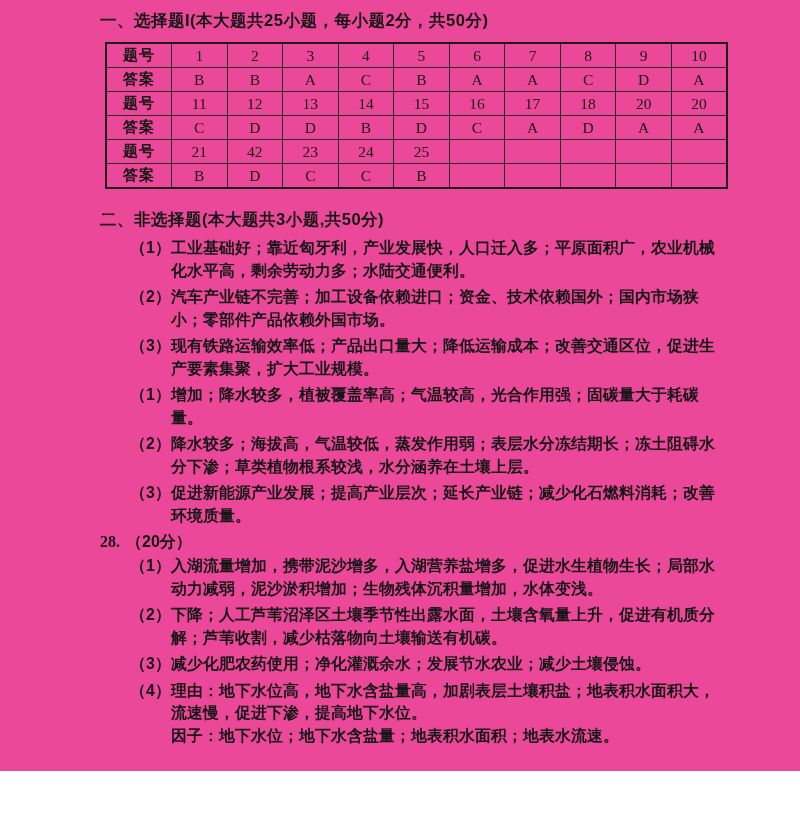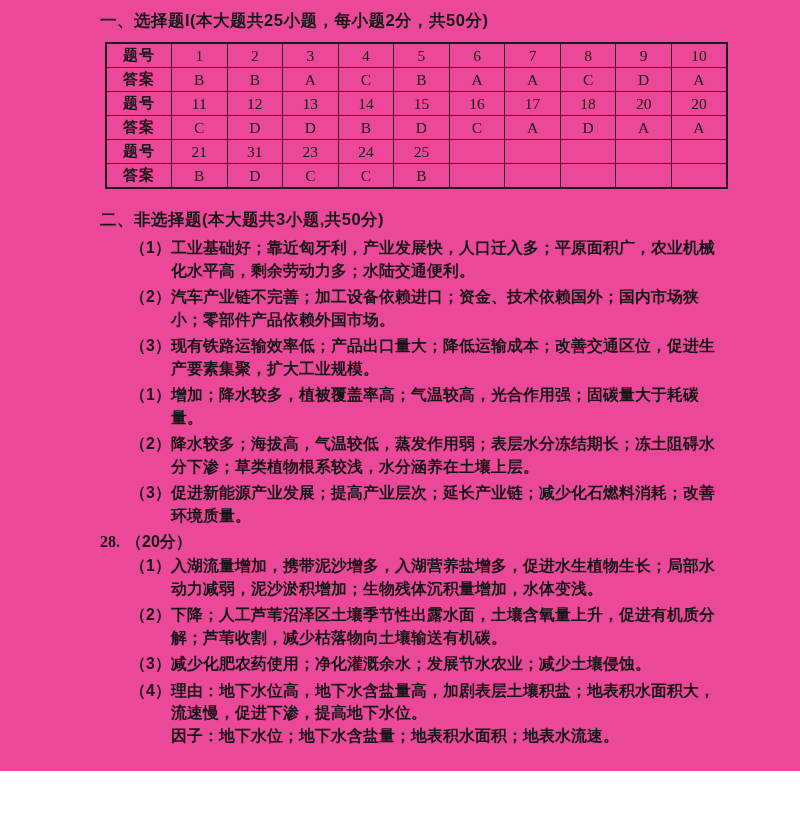--- a/index.html
+++ b/index.html
@@ -145,21 +145,21 @@
           <td>D</td>
           <td>C</td>
           <td>A</td>
           <td>D</td>
           <td>A</td>
           <td>A</td>
         </tr>
         <tr>
           <td class="row-label">题号</td>
           <td>21</td>
-          <td>31</td>
+          <td>42</td>
           <td>23</td>
           <td>24</td>
           <td>25</td>
           <td></td>
           <td></td>
           <td></td>
           <td></td>
           <td></td>
         </tr>
         <tr>

